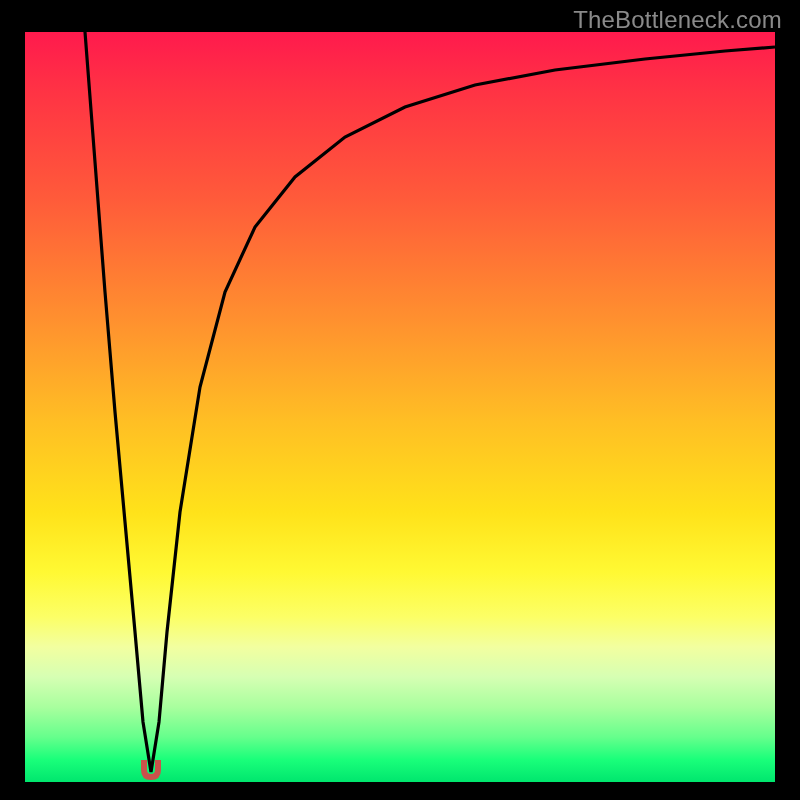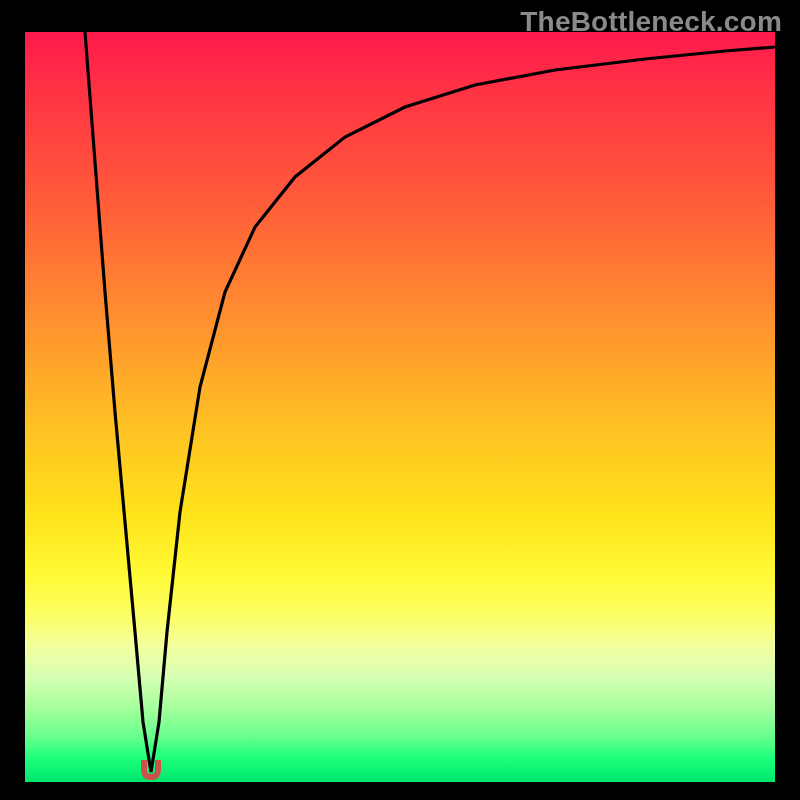--- a/index.html
+++ b/index.html
@@ -43,22 +43,22 @@
       #66ff8c 94%,
       #1aff7a 97%,
       #00e66e 100%
     );
   }
   .watermark {
     position: absolute;
     top: 6px;
     right: 18px;
     color: #8a8a8a;
-    font-size: 28px;
-    font-weight: 700;
+    font-size: 24px;
+    font-weight: 400;
     letter-spacing: 0.2px;
     user-select: none;
   }
   svg.curve {
     position: absolute;
     left: 0;
     top: 0;
     width: 750px;
     height: 750px;
     pointer-events: none;

